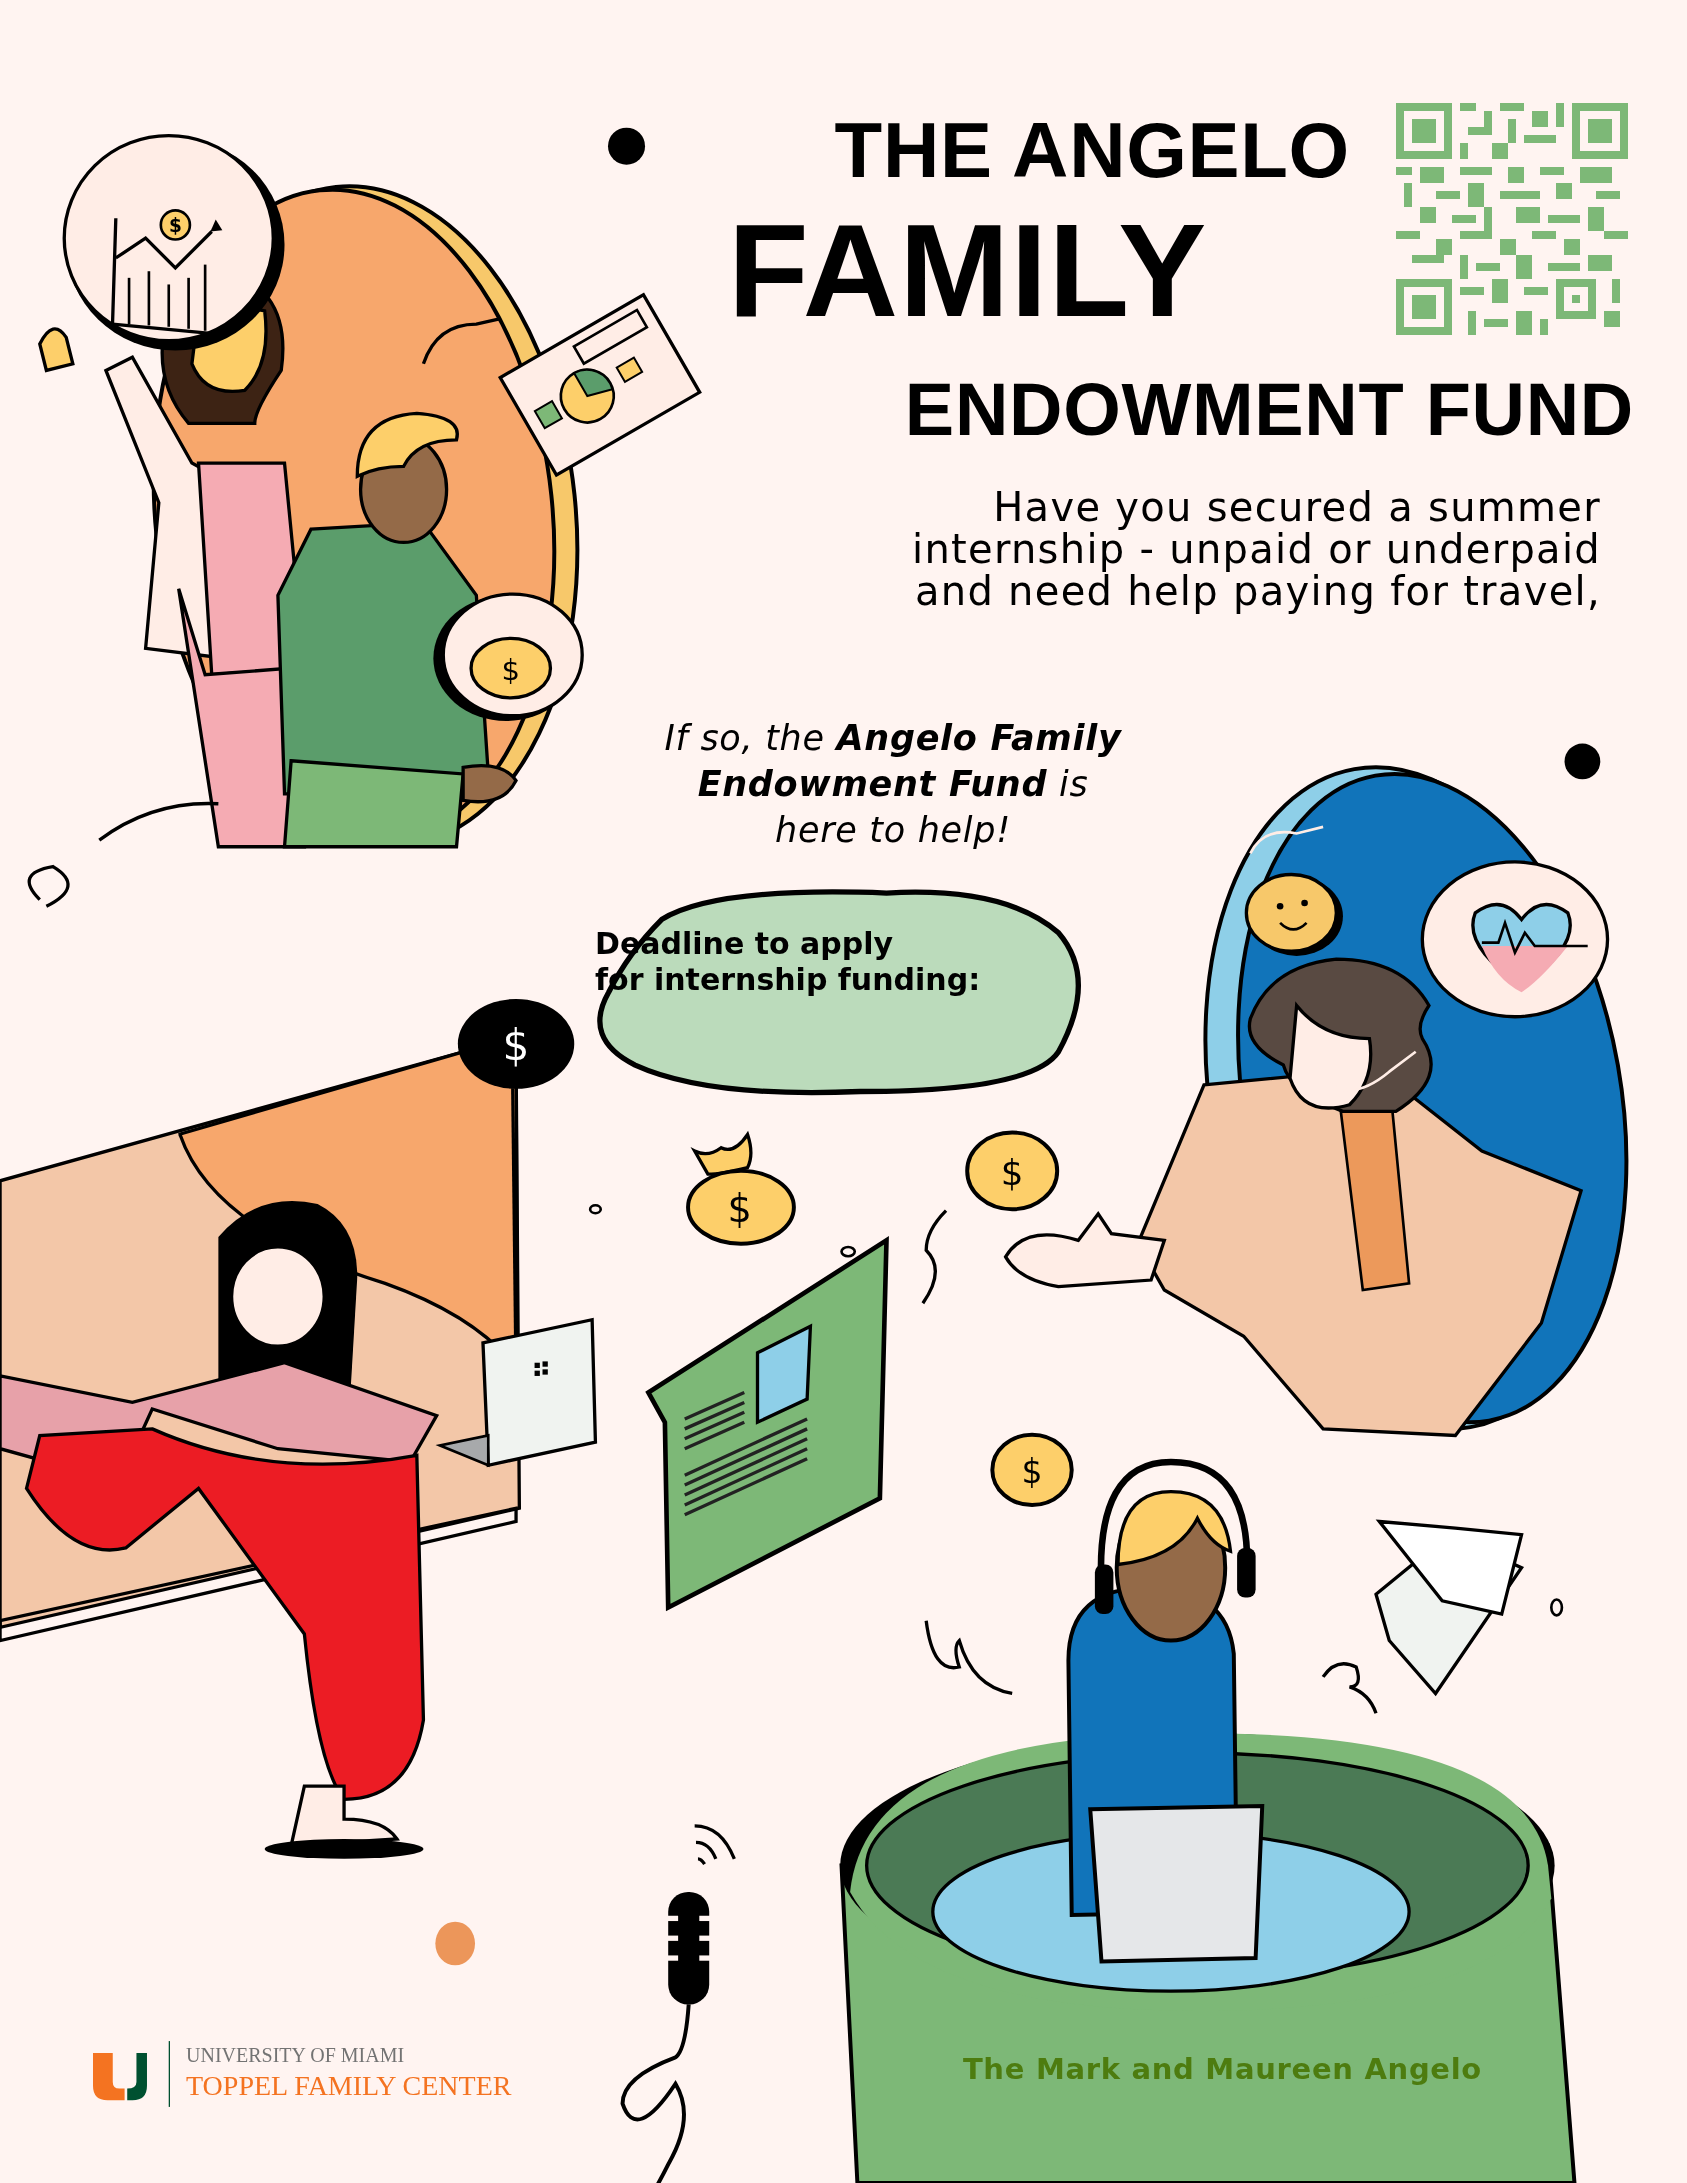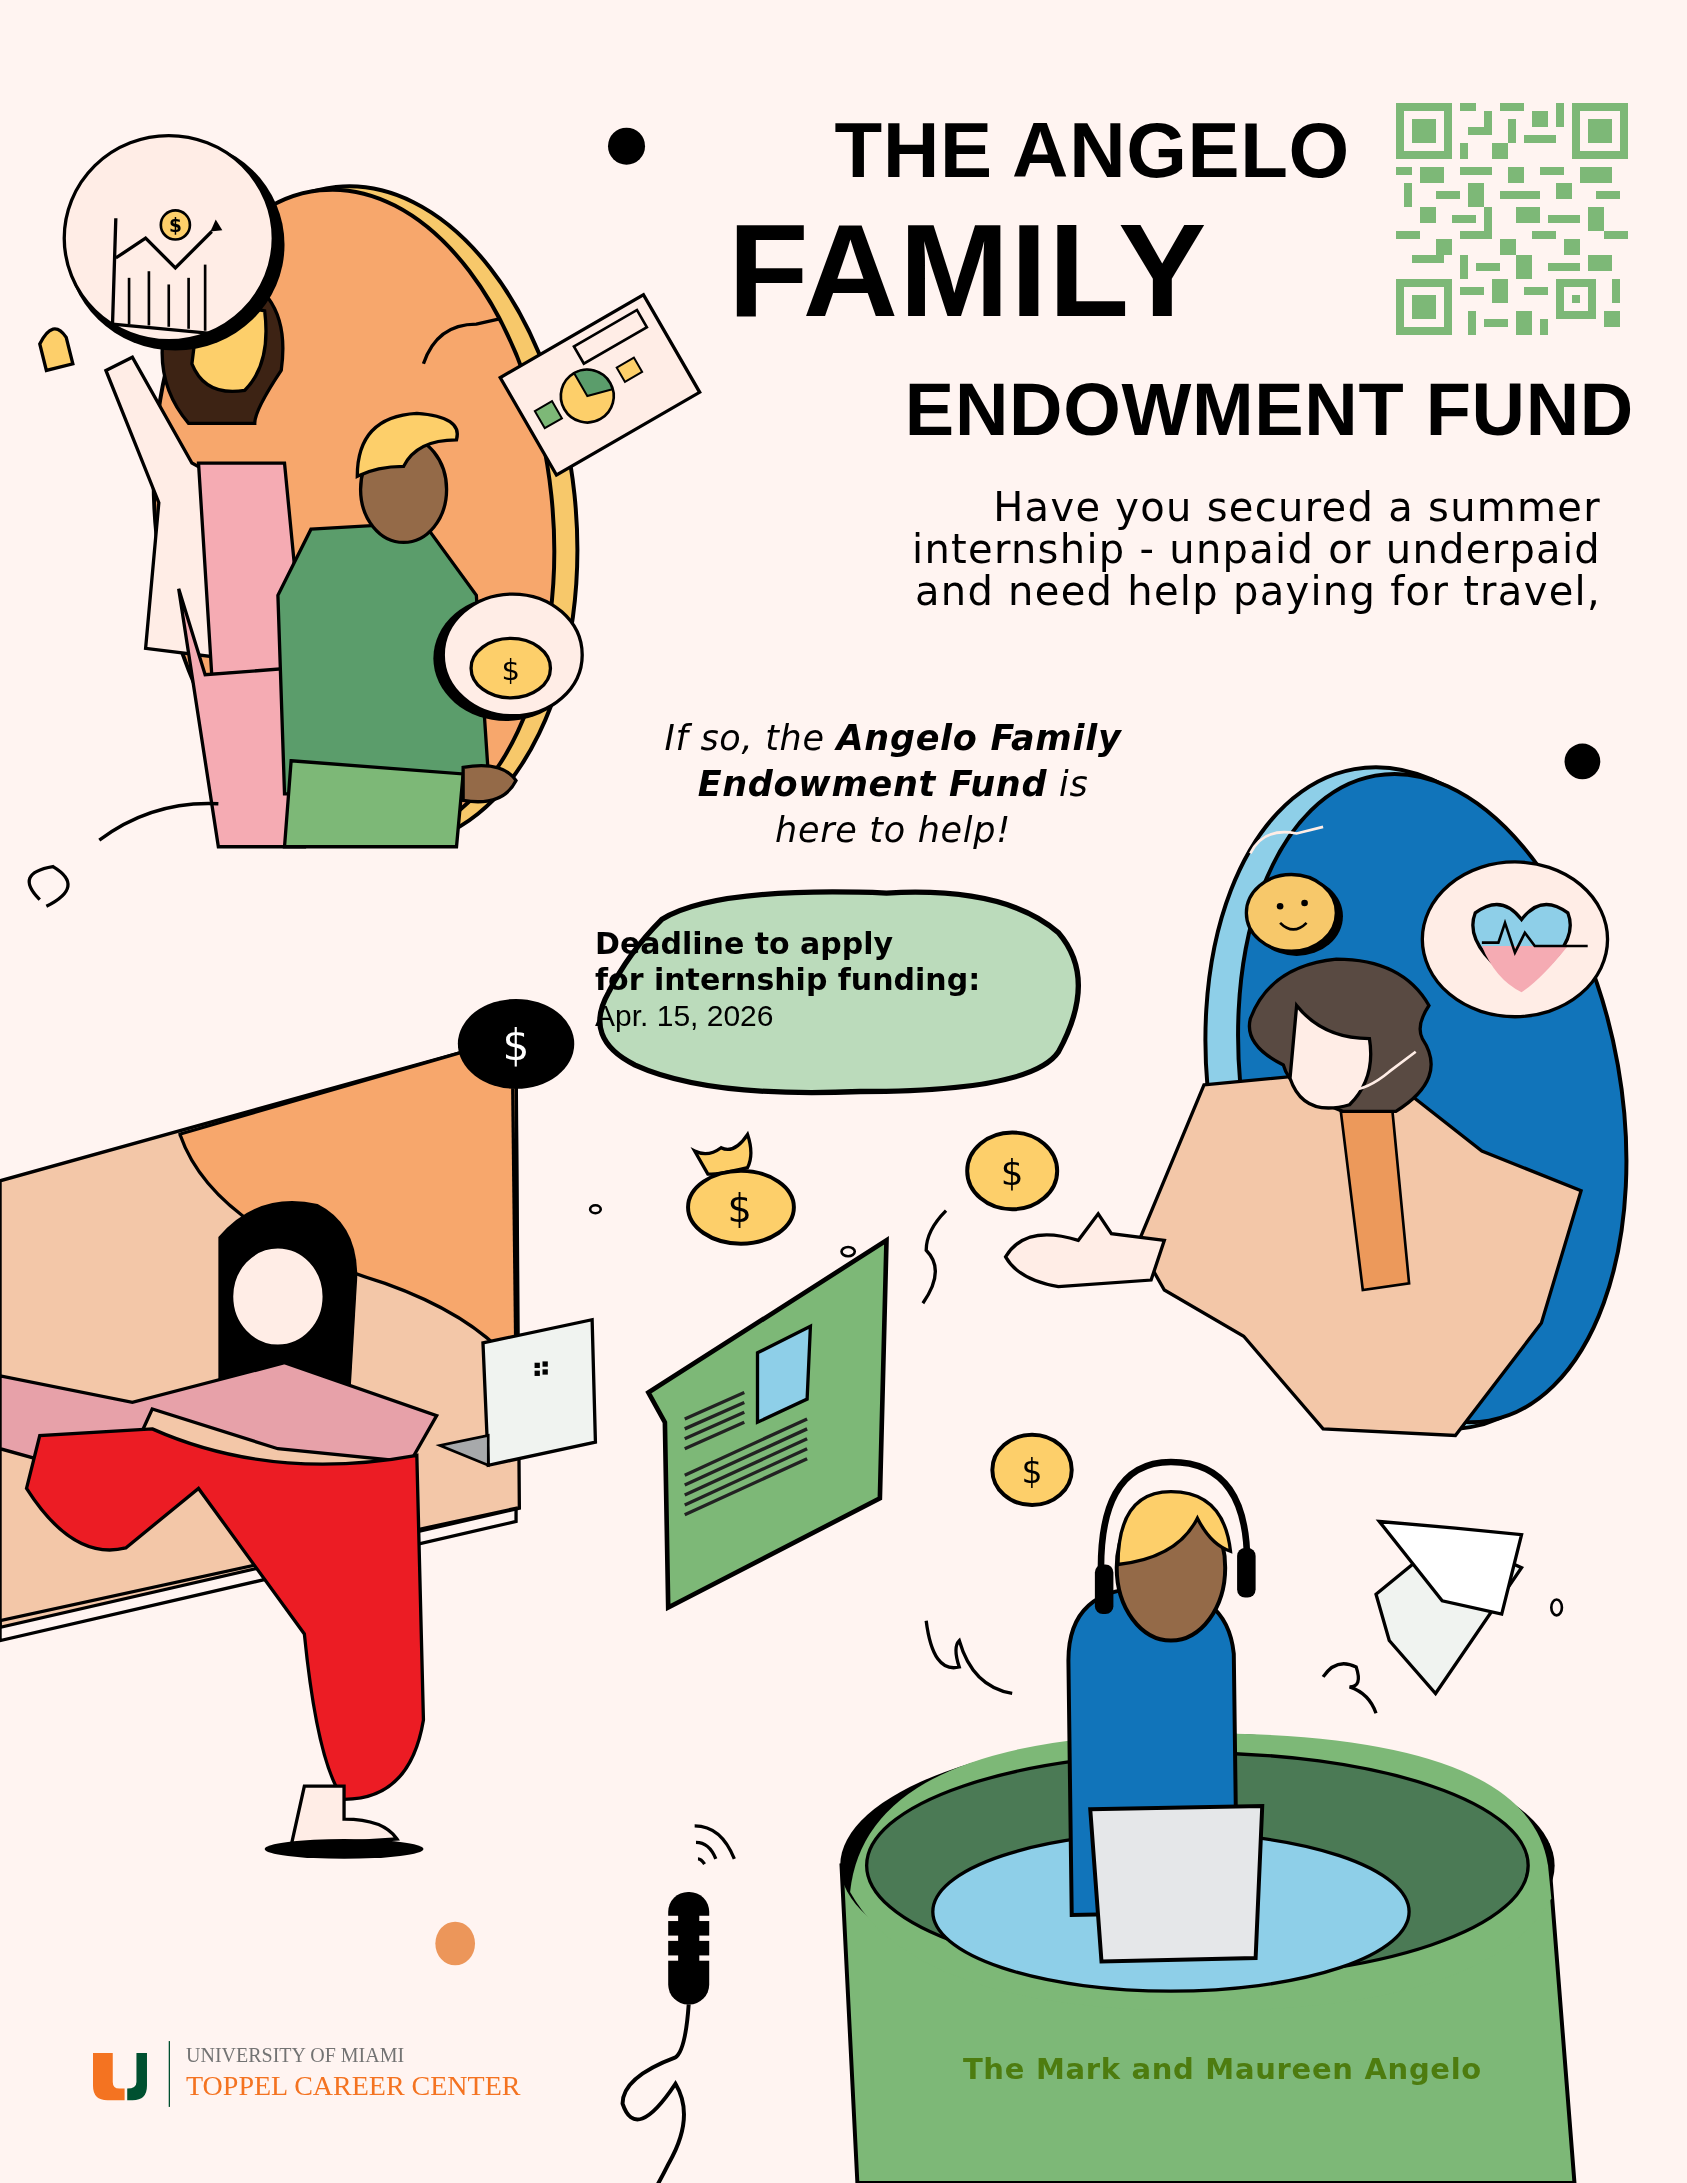--- a/index.html
+++ b/index.html
@@ -293,29 +293,28 @@
 
 <div class="ifso">
   <span>If so, the </span><b>Angelo Family</b><br>
   <b>Endowment Fund</b><span> is</span><br>
   <span>here to help!</span>
 </div>
 
 <div class="deadline">
   <span class="d1">Deadline to apply</span>
   <span class="d1">for internship funding:</span>
-  <span class="d2">Apr. 15, 2026</span>
 </div>
 
 <div class="logo">
   <svg width="79" height="66" viewBox="0 0 120 100" style="position:absolute;left:0;top:0;">
     <path d="M0 18 L30 18 L30 62 q0 10 10 10 L48 72 L48 90 L22 90 q-22 0 -22 -22 Z" fill="#F47321"></path>
     <path d="M52 18 L82 18 L82 68 q0 22 -22 22 L52 90 L52 72 q14 0 14 -10 L66 18 Z" fill="#005030"></path>
     <line x1="116" y1="0" x2="116" y2="100" stroke="#005030" stroke-width="2"></line>
   </svg>
   <div class="u1">UNIVERSITY OF MIAMI</div>
-  <div class="u2">TOPPEL CAREER CENTER</div>
+  <div class="u2">TOPPEL FAMILY CENTER</div>
 </div>
 
 <div class="footer">
   <span class="f1">The Mark and Maureen Angelo</span>
 </div>
 
 
 </body></html>

